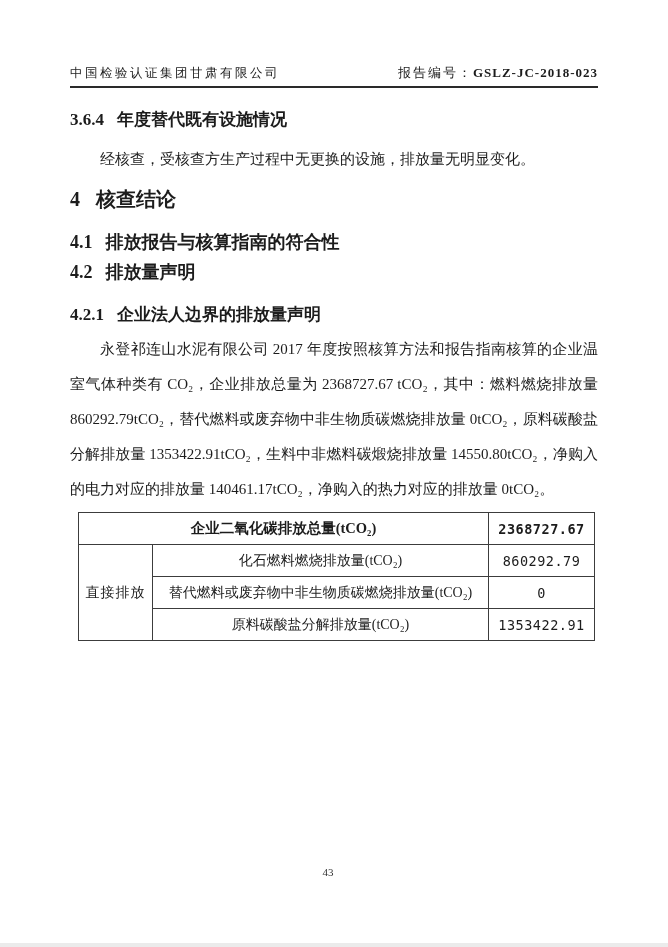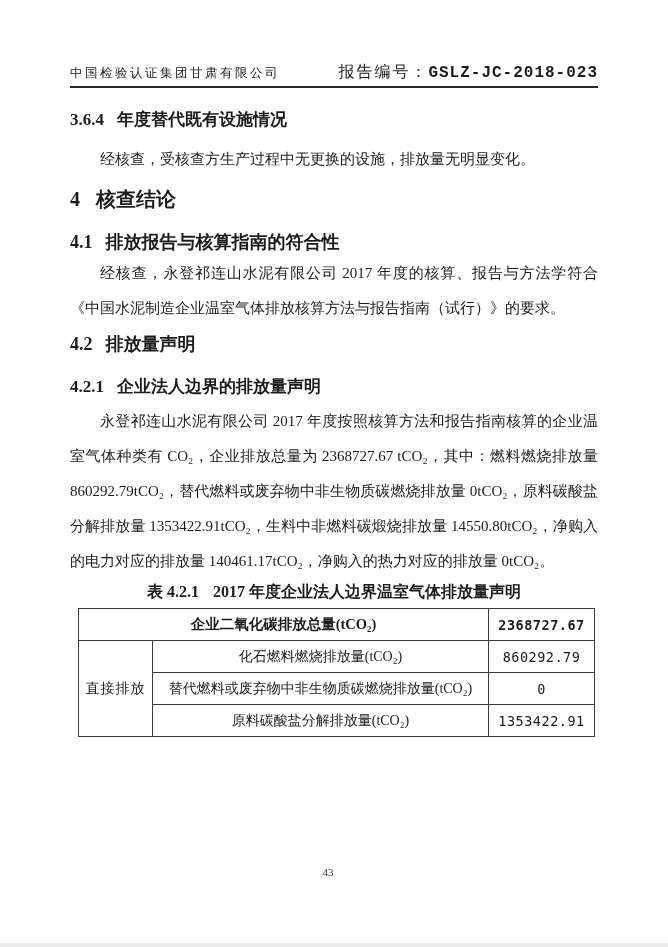--- a/index.html
+++ b/index.html
@@ -30,23 +30,22 @@
     line-height: 22px;
     border-bottom: 2px solid #2a2a2a;
     padding-bottom: 2px;
   }
   .company-name {
     font-size: 12.5px;
     letter-spacing: 2.5px;
     white-space: nowrap;
   }
   .report-no {
-    font-size: 16px;
+    font-size: 13px;
     white-space: nowrap;
-    font-family: Liberation Mono, monospace;
   }
   .report-no .label { letter-spacing: 2px; }
   .report-no .code { font-weight: bold; letter-spacing: 1px; }
 
   
   .h-sub {
     font-weight: bold;
     font-size: 17px;
     line-height: 21px;
     margin: 21px 0 0 0;
@@ -149,36 +148,32 @@
   <p class="para single">经核查，受核查方生产过程中无更换的设施，排放量无明显变化。</p>
 
   <h1 class="h-main">
     <span class="h-num">4</span><span>核查结论</span>
   </h1>
 
   <h2 class="h-sec">
     <span class="h-num">4.1</span><span>排放报告与核算指南的符合性</span>
   </h2>
 
-  <p class="para p41">经核查，永登祁连山水泥有限公司 2017 年度的核算、报告与方法学符合《中国水泥制造企业温室气体排放核算方法与报告指南（试行）》的要求。</p>
 
   <h2 class="h-sec s42">
     <span class="h-num">4.2</span><span>排放量声明</span>
   </h2>
 
   <h3 class="h-sub2">
     <span class="h-num">4.2.1</span><span>企业法人边界的排放量声明</span>
   </h3>
 
   <p class="para p421a">永登祁连山水泥有限公司 2017 年度按照核算方法和报告指南核算的企业温室气体种类有 CO₂，企业排放总量为 2368727.67 tCO₂，其中：燃料燃烧排放量 860292.79tCO₂，替代燃料或废弃物中非生物质碳燃烧排放量 0tCO₂，原料碳酸盐分解排放量 1353422.91tCO₂，生料中非燃料碳煅烧排放量 14550.80tCO₂，净购入的电力对应的排放量 140461.17tCO₂，净购入的热力对应的排放量 0tCO₂。</p>
 
 
-  <div class="table-title">
-    <span class="t-num">表 4.2.1</span><span>2017 年度企业法人边界温室气体排放量声明</span>
-  </div>
 
   <table class="decl">
     <colgroup>
       <col style="width:74px">
       <col style="width:336px">
       <col style="width:106px">
     </colgroup>
     <tbody>
       <tr>
         <td colspan="2" class="total-label">企业二氧化碳排放总量(tCO₂)</td>

